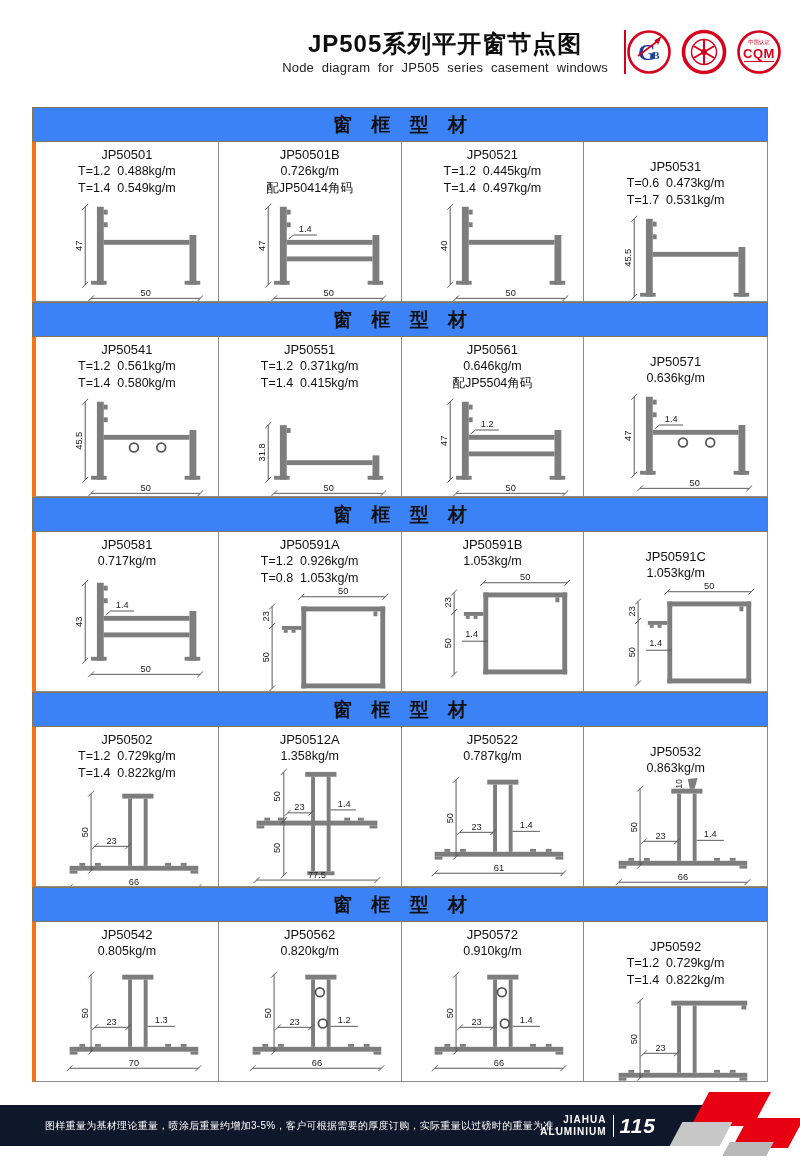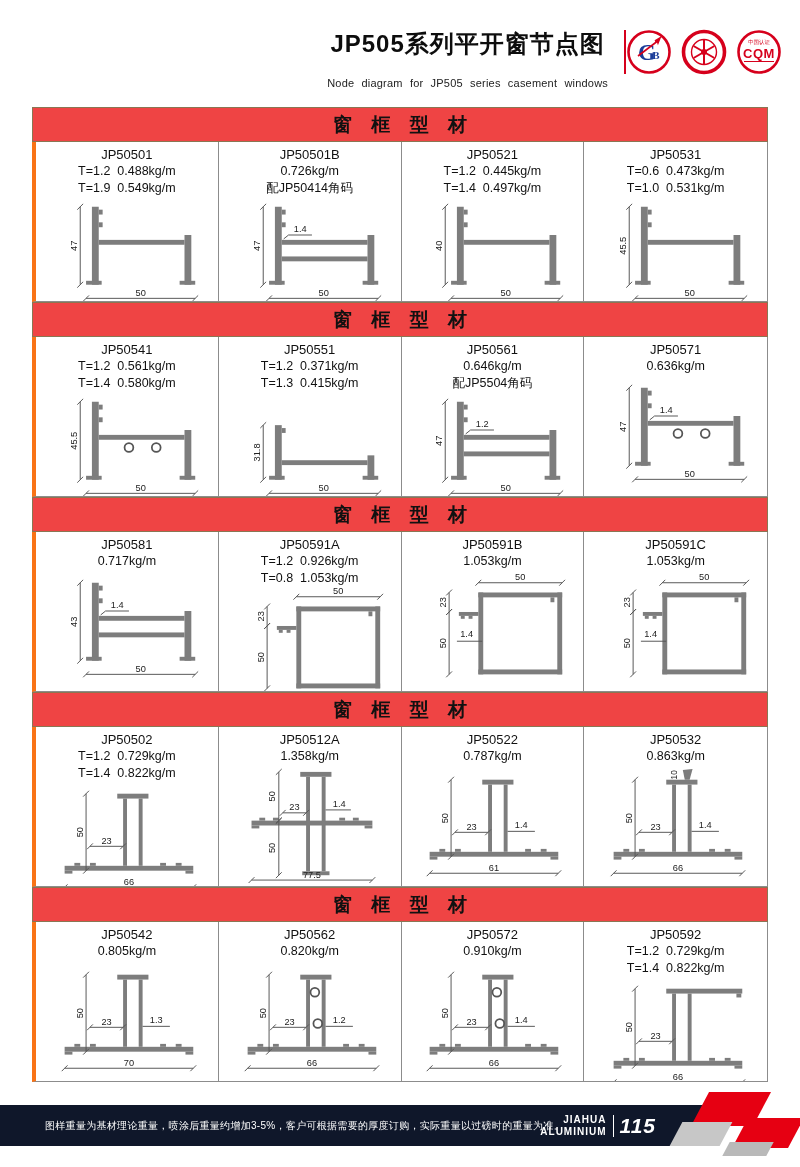--- a/index.html
+++ b/index.html
@@ -3,39 +3,39 @@
 <meta charset="utf-8">
 <style>
   html,body{margin:0;padding:0;background:#fff;}
   .page{position:relative;width:800px;height:1167px;background:#fff;overflow:hidden;
         font-family:"Liberation Sans",sans-serif;color:#111;}
 
   
   .hdr{position:absolute;left:0;top:0;width:100%;height:113px;}
   .titles{position:absolute;top:28px;right:192px;text-align:center;}
   .title{font-size:24px;font-weight:bold;letter-spacing:1px;color:#0d0d0d;white-space:nowrap;}
-  .subtitle{font-size:11px;color:#222;margin-top:17px;word-spacing:4px;letter-spacing:.2px;white-space:nowrap;}
+  .subtitle{font-size:13px;color:#222;margin-top:0;word-spacing:4px;letter-spacing:.2px;white-space:nowrap;}
   .hdr-divider{position:absolute;top:30px;right:174px;width:2px;height:44px;background:#D6001C;}
   .logos{position:absolute;top:29px;right:18px;display:flex;gap:9px;}
   .logo{width:46px;height:46px;}
 
   
   .catalog{position:absolute;left:32px;top:107px;width:736px;}
-  .sec-bar{box-sizing:border-box;height:35px;background:#ef4444;border:1px solid #8a7653;
+  .sec-bar{box-sizing:border-box;height:35px;background:#3b82f6;border:1px solid #8a7653;
            display:flex;align-items:center;justify-content:center;
            font-size:19px;font-weight:bold;color:#111;letter-spacing:7px;text-indent:7px;}
   .sec-body{box-sizing:border-box;display:grid;grid-template-columns:repeat(4,1fr);
             border-left:4px solid #f97316;border-right:1px solid #8c8c8c;border-bottom:1px solid #8c8c8c;
             height:160px;background:#fff;}
   .cell{box-sizing:border-box;border-right:1px solid #8c8c8c;display:flex;flex-direction:column;
         align-items:center;padding-top:5px;overflow:hidden;}
-  .cell:last-child{border-right:none;}
+  .cell:last-child{border-right:none;margin-top:12px;}
   .code{font-size:13px;line-height:1.25;color:#111;}
   .wline{font-size:12.5px;line-height:1.35;color:#111;white-space:pre;}
-  .draw{flex:1;display:flex;align-items:center;justify-content:center;width:100%;}
+  .draw{flex:1;display:flex;align-items:center;justify-content:flex-end;width:100%;}
 
   
   .footer-bar{position:absolute;left:0;top:1105px;width:714px;height:41px;background:#0f172a;
               clip-path:polygon(0 0,100% 0,calc(100% - 16px) 100%,0 100%);}
   .note{position:absolute;left:45px;top:0;height:41px;display:flex;align-items:center;
         color:#fff;font-size:10px;letter-spacing:.3px;white-space:nowrap;}
   .brand{position:absolute;right:58px;top:0;height:41px;display:flex;align-items:center;gap:6px;color:#fff;}
   .brand-name{text-align:right;font-size:10px;font-weight:bold;letter-spacing:1px;line-height:1.2;}
   .brand-sep{width:1px;height:22px;background:#fff;}
   .page-num{font-size:21px;font-weight:bold;letter-spacing:1px;font-style:italic;}
@@ -82,21 +82,21 @@
     </div>
   </div>
 
   <div class="catalog" id="catalog">
       <div class="section">
         <div class="sec-bar">窗 框 型 材</div>
         <div class="sec-body">
           <div class="cell">
             <div class="code">JP50501</div>
             <div class="wline">T=1.2  0.488kg/m</div>
-            <div class="wline">T=1.9  0.549kg/m</div>
+            <div class="wline">T=1.4  0.549kg/m</div>
             <div class="draw">
               <svg viewBox="0 0 176 118" width="172" height="115">
                 <rect x="52" y="10" width="7" height="80" fill="#7d7d7d"></rect>
                 <rect x="59" y="13" width="4" height="5" fill="#7d7d7d"></rect>
                 <rect x="59" y="26" width="4" height="5" fill="#7d7d7d"></rect>
                 <rect x="46" y="86" width="16" height="4" fill="#7d7d7d"></rect>
                 <rect x="59" y="44" width="88" height="5" fill="#7d7d7d"></rect>
                 <rect x="147" y="39" width="7" height="51" fill="#7d7d7d"></rect>
                 <rect x="142" y="86" width="16" height="4" fill="#7d7d7d"></rect>
                 <line x1="40" y1="10" x2="40" y2="90" stroke="#555" stroke-width="1"></line>
@@ -158,21 +158,21 @@
                 <line x1="46" y1="104" x2="158" y2="104" stroke="#555" stroke-width="1"></line>
                 <line x1="43" y1="107" x2="49" y2="101" stroke="#555" stroke-width="1"></line>
                 <line x1="155" y1="107" x2="161" y2="101" stroke="#555" stroke-width="1"></line>
                 <text x="102" y="101.5" font-size="9.5" fill="#222" text-anchor="middle">50</text>
               </svg>
             </div>
           </div>
           <div class="cell">
             <div class="code">JP50531</div>
             <div class="wline">T=0.6  0.473kg/m</div>
-            <div class="wline">T=1.0  0.531kg/m</div>
+            <div class="wline">T=1.7  0.531kg/m</div>
             <div class="draw">
               <svg viewBox="0 0 176 118" width="172" height="115">
                 <rect x="52" y="10" width="7" height="80" fill="#7d7d7d"></rect>
                 <rect x="59" y="13" width="4" height="5" fill="#7d7d7d"></rect>
                 <rect x="59" y="26" width="4" height="5" fill="#7d7d7d"></rect>
                 <rect x="46" y="86" width="16" height="4" fill="#7d7d7d"></rect>
                 <rect x="59" y="44" width="88" height="5" fill="#7d7d7d"></rect>
                 <rect x="147" y="39" width="7" height="51" fill="#7d7d7d"></rect>
                 <rect x="142" y="86" width="16" height="4" fill="#7d7d7d"></rect>
                 <line x1="40" y1="10" x2="40" y2="90" stroke="#555" stroke-width="1"></line>
@@ -213,21 +213,21 @@
                 <line x1="46" y1="104" x2="158" y2="104" stroke="#555" stroke-width="1"></line>
                 <line x1="43" y1="107" x2="49" y2="101" stroke="#555" stroke-width="1"></line>
                 <line x1="155" y1="107" x2="161" y2="101" stroke="#555" stroke-width="1"></line>
                 <text x="102" y="101.5" font-size="9.5" fill="#222" text-anchor="middle">50</text>
               </svg>
             </div>
           </div>
           <div class="cell">
             <div class="code">JP50551</div>
             <div class="wline">T=1.2  0.371kg/m</div>
-            <div class="wline">T=1.3  0.415kg/m</div>
+            <div class="wline">T=1.4  0.415kg/m</div>
             <div class="draw">
               <svg viewBox="0 0 176 118" width="172" height="115">
                 <rect x="52" y="34" width="7" height="56" fill="#7d7d7d"></rect>
                 <rect x="59" y="37" width="4" height="5" fill="#7d7d7d"></rect>
                 <rect x="46" y="86" width="16" height="4" fill="#7d7d7d"></rect>
                 <rect x="59" y="70" width="88" height="5" fill="#7d7d7d"></rect>
                 <rect x="147" y="65" width="7" height="25" fill="#7d7d7d"></rect>
                 <rect x="142" y="86" width="16" height="4" fill="#7d7d7d"></rect>
                 <line x1="40" y1="34" x2="40" y2="90" stroke="#555" stroke-width="1"></line>
                 <line x1="37" y1="37" x2="43" y2="31" stroke="#555" stroke-width="1"></line>

